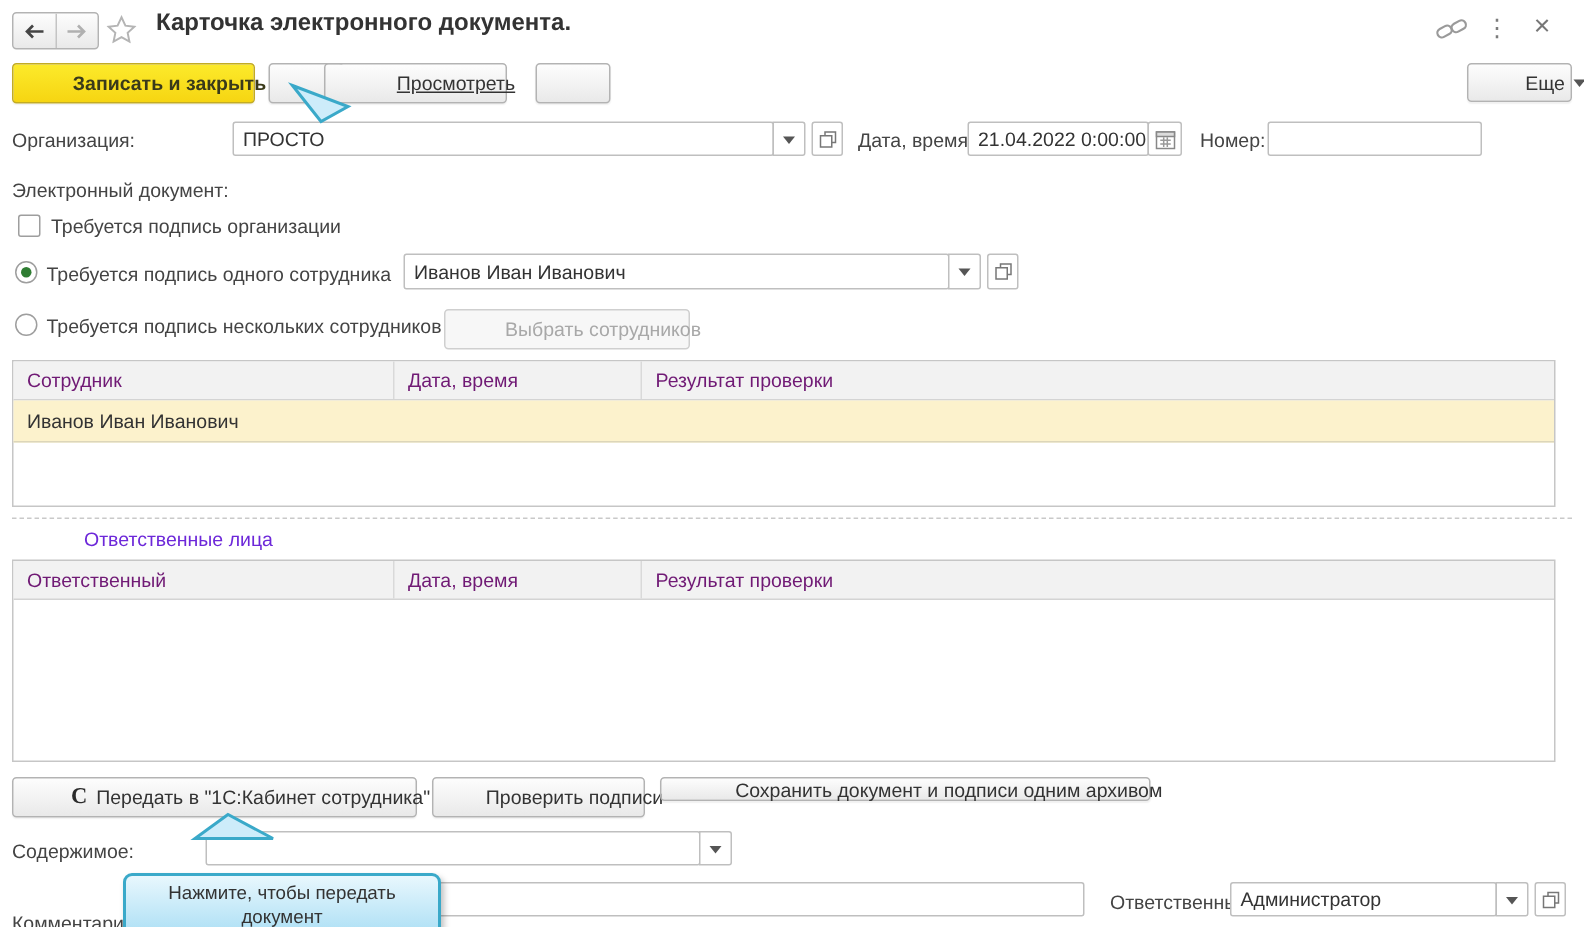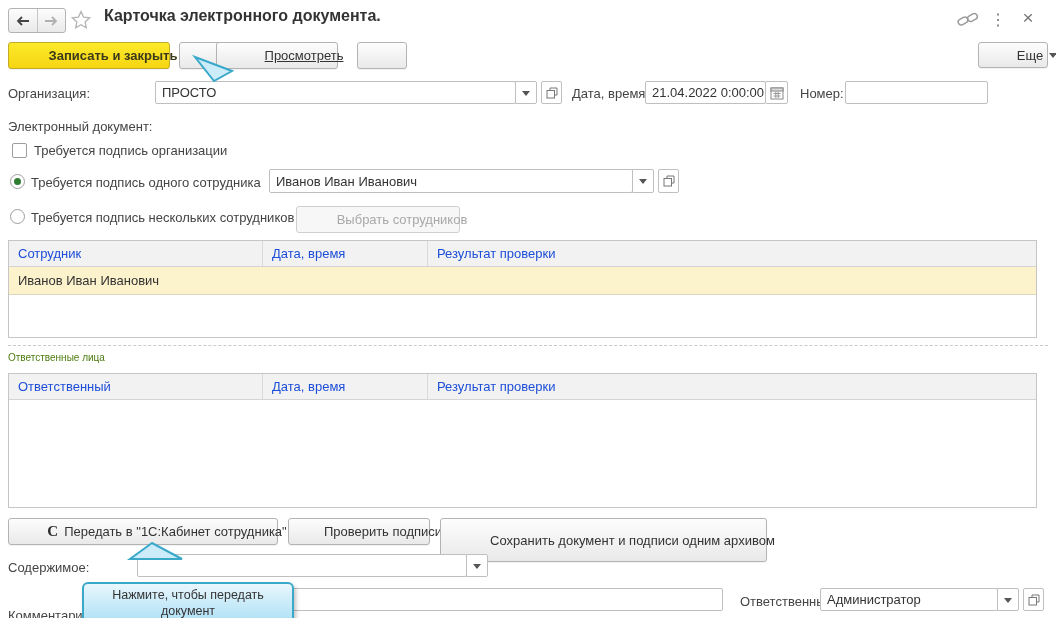--- a/index.html
+++ b/index.html
@@ -20,26 +20,26 @@
        display:flex;align-items:center;padding:0 6px;font-size:13px;color:#333;white-space:nowrap;overflow:hidden;}
   .dd{position:absolute;box-sizing:border-box;width:22px;height:23px;border:1px solid #bfbfbf;border-radius:0 2px 2px 0;background:#fff;display:flex;align-items:center;justify-content:center;}
   .dd i{display:block;width:0;height:0;border:4px solid transparent;border-top:5px solid #555;margin-top:5px;}
   .sq{position:absolute;box-sizing:border-box;width:21px;height:23px;border:1px solid #bfbfbf;border-radius:2px;background:#fff;display:flex;align-items:center;justify-content:center;}
   .link{position:absolute;color:#2e75b6;text-decoration:underline;font-size:13px;white-space:nowrap;cursor:pointer;}
   .checkbox{position:absolute;box-sizing:border-box;width:15px;height:15px;border:1px solid #9e9e9e;border-radius:2px;background:#fff;}
   .radio{position:absolute;box-sizing:border-box;width:15px;height:15px;border:1px solid #9e9e9e;border-radius:50%;background:#fff;}
   .radio.sel::after{content:"";position:absolute;left:3px;top:3px;width:7px;height:7px;border-radius:50%;background:#2f7d32;}
   .tbl{position:absolute;box-sizing:border-box;border:1px solid #c6c6c6;background:#fff;}
   .tbl .hrow{display:flex;box-sizing:border-box;background:#f2f2f2;border-bottom:1px solid #d4d4d4;}
-  .tbl .hcell{box-sizing:border-box;padding:5px 9px;color:#1d4ed8;border-right:1px solid #d9d9d9;overflow:hidden;white-space:nowrap;}
+  .tbl .hcell{box-sizing:border-box;padding:5px 9px;color:#701a75;border-right:1px solid #d9d9d9;overflow:hidden;white-space:nowrap;}
   .tbl .hcell:last-child{border-right:none;}
   .tbl .drow{display:flex;box-sizing:border-box;background:#fcf2cc;border-bottom:1px solid #dcd6ba;}
   .tbl .dcell{box-sizing:border-box;padding:6px 9px;color:#333;overflow:hidden;white-space:nowrap;}
   .splitter{position:absolute;border-top:1px dashed #c9c9c9;height:0;}
-  .section-title{position:absolute;color:#4d7c0f;font-size:10px;white-space:nowrap;}
+  .section-title{position:absolute;color:#6d28d9;font-size:13px;white-space:nowrap;margin-left:48px;}
   .tooltip{position:absolute;box-sizing:border-box;background:linear-gradient(#e8f7fd,#aee0f5);border:2px solid #3aa9c9;border-radius:6px;
            box-shadow:2px 3px 4px rgba(0,0,0,.25);color:#333;font-size:12.5px;line-height:16px;text-align:center;
            display:flex;flex-direction:column;justify-content:center;padding:3px 8px;z-index:30;}
   .pointer{position:absolute;z-index:29;}
   .onec{font-weight:800;font-size:15px;color:#2b2b2b;font-family:"Liberation Serif",serif;}
   .morearrow{display:block;width:0;height:0;border:4px solid transparent;border-top:5px solid #555;margin-top:5px;}
 </style>
 </head>
 <body>
 
@@ -193,21 +193,21 @@
     </div>
   </div>
 
   <div class="btn" style="left:8px;top:518px;width:270px;height:27px;">
     <span class="onec">С</span>
     <span>Передать в "1С:Кабинет сотрудника"</span>
   </div>
   <div class="btn" style="left:288px;top:518px;width:142px;height:27px;">
     <span>Проверить подписи</span>
   </div>
-  <div class="btn" style="left:440px;top:518px;width:327px;height:44px;gap:10px;">
+  <div class="btn" style="left:440px;top:518px;width:327px;height:16px;gap:10px;">
     <svg width="15" height="15" viewBox="0 0 16 16">
       <rect x="1" y="1" width="14" height="14" rx="1.5" fill="#5b9bd5" stroke="#3a6ea5"></rect>
       <rect x="4.5" y="1.5" width="7" height="4.5" fill="#eef4fb"></rect>
       <rect x="8.6" y="2" width="2" height="3.6" fill="#3a6ea5"></rect>
       <rect x="3.5" y="8" width="9" height="6.5" fill="#eef4fb"></rect>
     </svg>
     <span>Сохранить документ и подписи одним архивом</span>
   </div>
 
   <div class="lbl" style="left:8px;top:560px;">Содержимое:</div>

